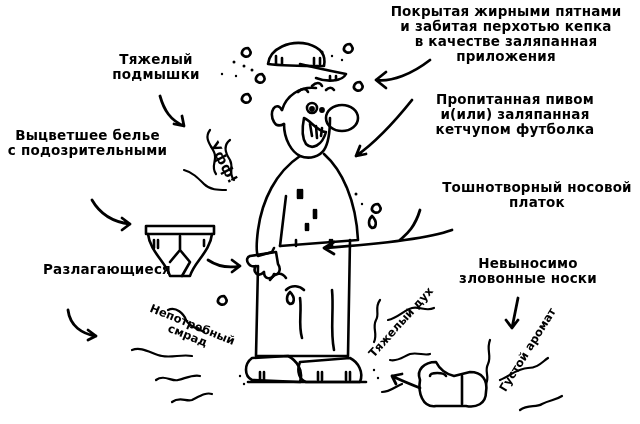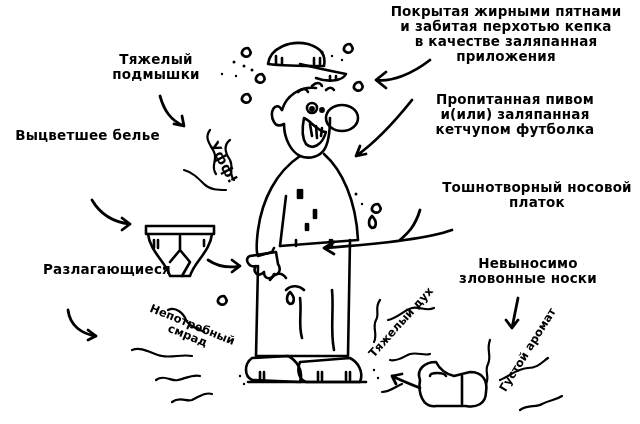--- a/index.html
+++ b/index.html
@@ -142,20 +142,21 @@
 </div>
 
 <div class="label" style="left:410px; top:92px; width:210px;">
   <div>Пропитанная пивом</div>
   <div>и(или) заляпанная</div>
   <div>кетчупом футболка</div>
 </div>
 
 <div class="label" style="left:0px; top:128px; width:175px;">
   <div>Выцветшее белье</div>
+  <div>с подозрительными</div>
 </div>
 
 <div class="label" style="left:432px; top:180px; width:210px;">
   <div>Тошнотворный носовой</div>
   <div>платок</div>
 </div>
 
 <div class="label" style="left:2px; top:262px; width:140px;margin-left:35px;">
   <div>Разлагающиеся</div>
 </div>

